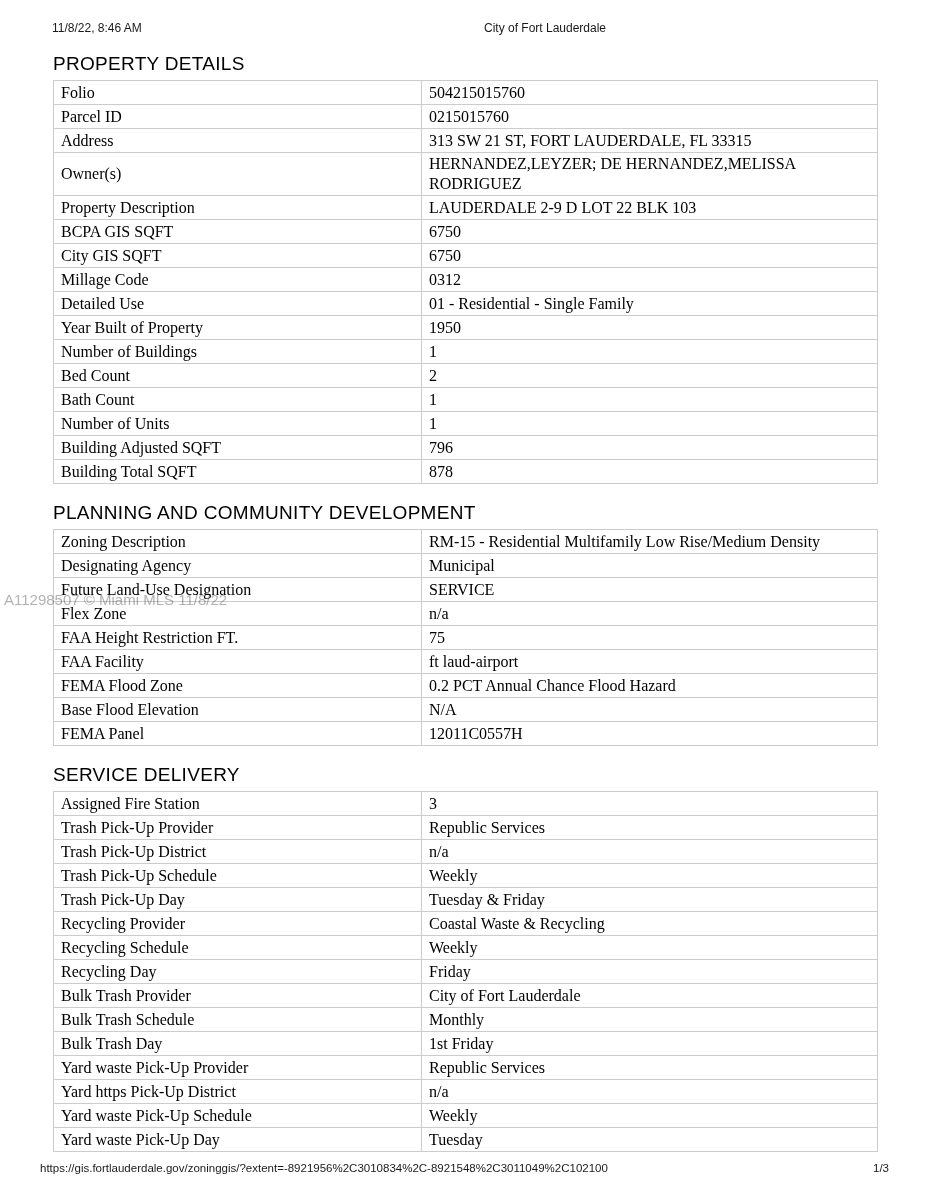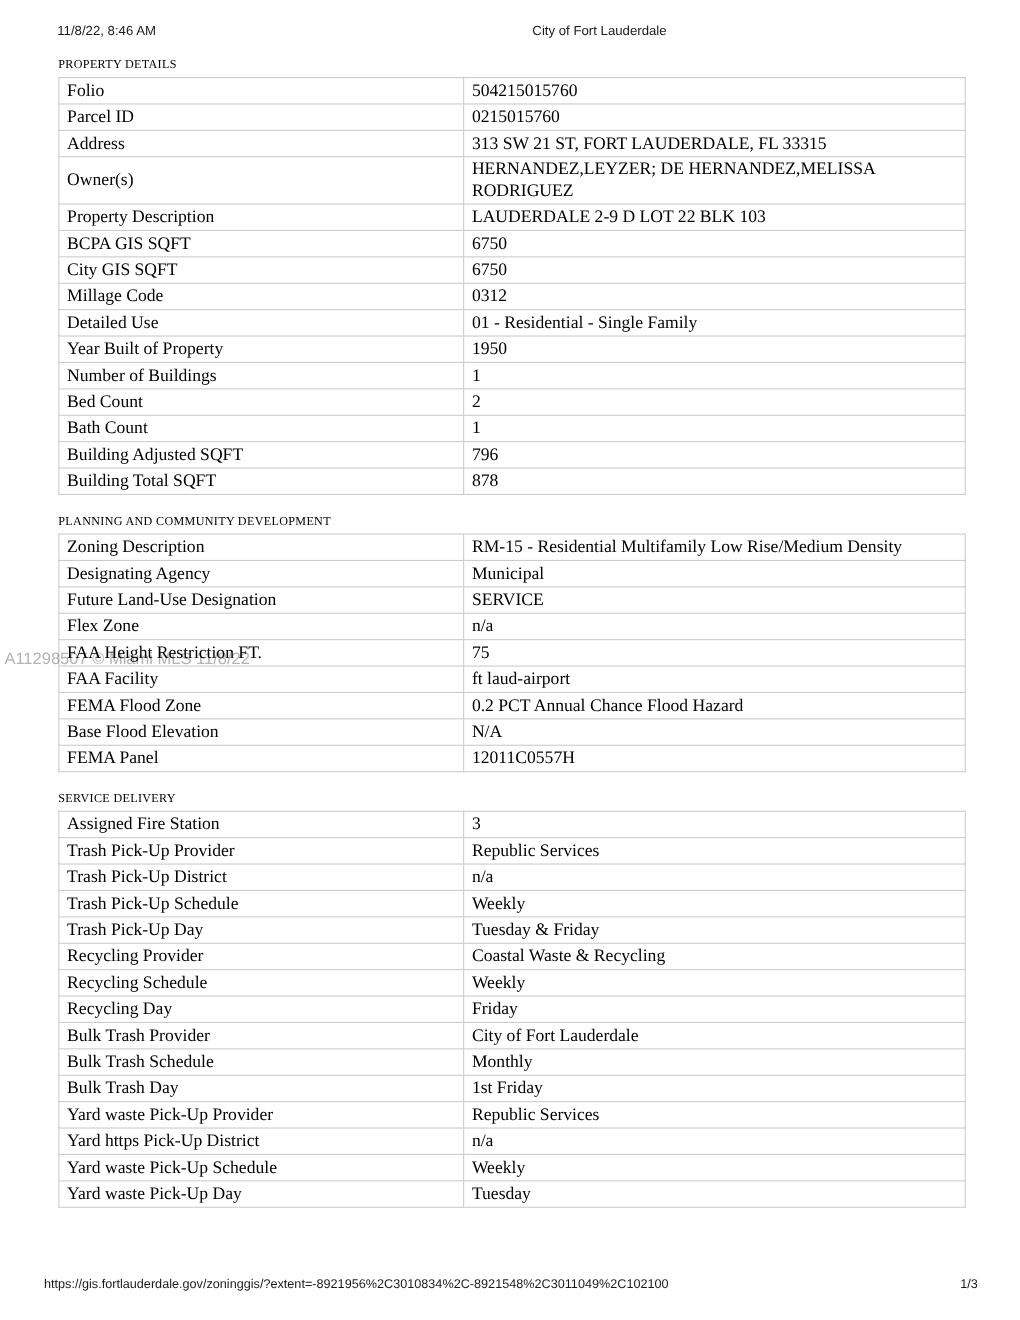--- a/index.html
+++ b/index.html
@@ -16,21 +16,21 @@
   .print-header{
     position:absolute;top:21px;left:52px;right:40px;height:16px;
     font-family:"Liberation Sans",sans-serif;font-size:12px;color:#1a1a1a;
   }
   .print-datetime{position:absolute;left:0;top:0;}
   .site-title{position:absolute;left:493px;top:0;transform:translateX(-50%);white-space:nowrap;}
 
   main{position:absolute;left:53px;top:53px;width:825px;}
   .section{margin-bottom:18px;}
   .section-title{
-    font-family:Liberation Serif, serif;font-size:11px;font-weight:400;
+    font-family:Liberation Sans, sans-serif;font-size:19px;font-weight:400;
     margin:0 0 5px 0;letter-spacing:0.3px;
   }
   table{width:100%;border-collapse:collapse;table-layout:fixed;}
   col.c-label{width:368px;}
   td{
     border:1px solid var(--border);
     font-family:"Liberation Serif",serif;font-size:16px;
     padding:1px 7px;height:21px;line-height:20px;vertical-align:middle;
     word-wrap:break-word;
   }
@@ -113,20 +113,24 @@
           </tr>
           <tr>
             <td>Bed Count</td>
             <td>2</td>
           </tr>
           <tr>
             <td>Bath Count</td>
             <td>1</td>
           </tr>
           <tr>
+            <td>Number of Units</td>
+            <td>1</td>
+          </tr>
+          <tr>
             <td>Building Adjusted SQFT</td>
             <td>796</td>
           </tr>
           <tr>
             <td>Building Total SQFT</td>
             <td>878</td>
           </tr>
         </tbody>
     </table>
   </section>

